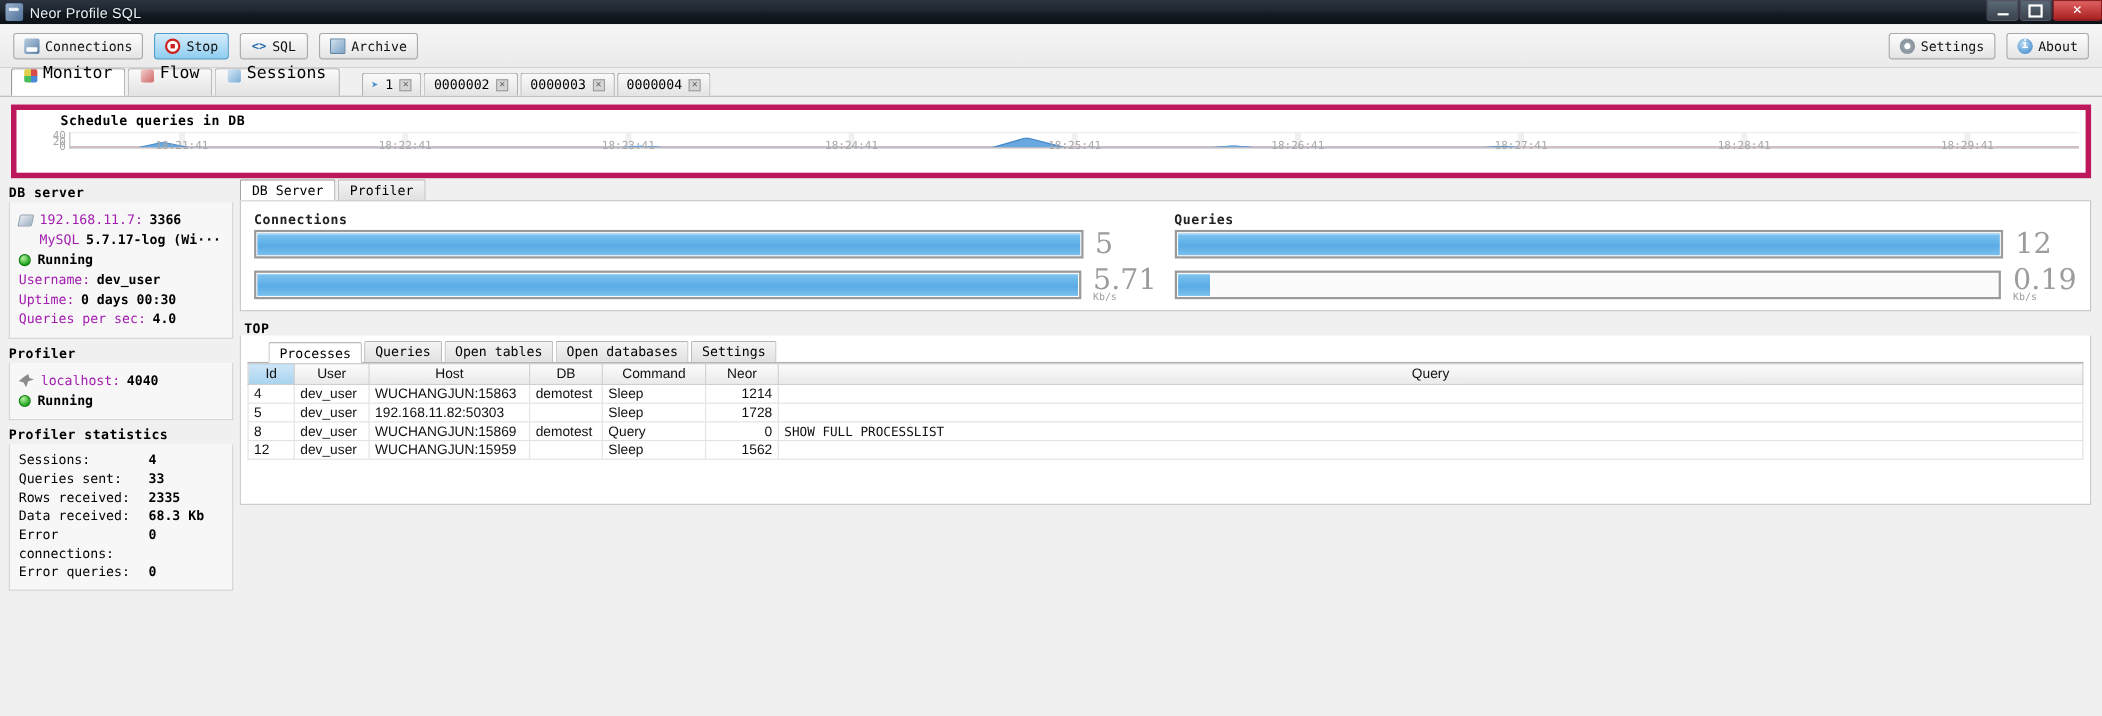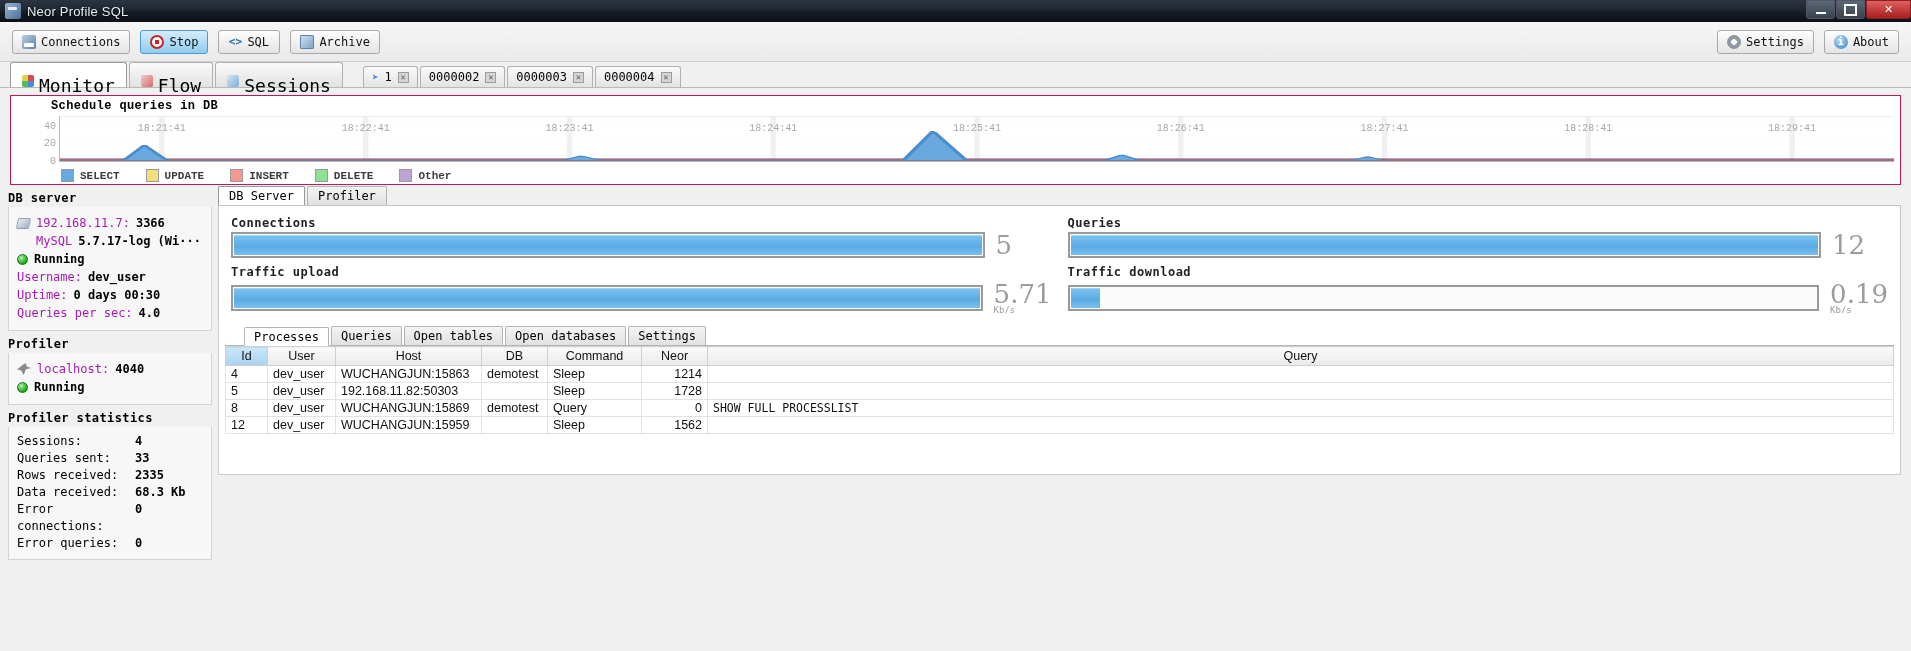--- a/index.html
+++ b/index.html
@@ -79,21 +79,21 @@
 
   
   .tabstrip{
     height:26px; background:#f0f0f0; display:flex; align-items:flex-end;
     padding-left:10px; border-bottom:1px solid #b9b9b9; position:relative;
   }
   .mtab{
     height:21px; padding:12px 11px; margin-right:2px;
     background:linear-gradient(to bottom,#fafafa,#e2e2e2);
     border:1px solid #b0b0b0; border-bottom:none; border-radius:3px 3px 0 0;
-    display:flex; align-items:flex-start; gap:5px; font-size:18px; cursor:pointer;
+    display:flex; align-items:flex-end; gap:5px; font-size:15px; cursor:pointer;
   }
   .mtab.sel{ background:#fff; height:24px; border-color:#9a9a9a; }
   .mtab .ic{ width:12px; height:12px; flex:none; border-radius:2px; }
   .ic-monitor{ background:conic-gradient(#d84b4b 0 25%, #4b8ad8 0 50%, #4bbd5f 0 75%, #e0d04b 0); border-radius:50%; }
   .ic-flow{ background:linear-gradient(135deg,#f3cccc,#d06a6a); }
   .ic-sessions{ background:linear-gradient(135deg,#d7e7f5,#7aaed8); }
   .qgroup{ display:flex; align-items:flex-end; margin-left:18px; }
   .qtab{
     height:21px; padding:0 8px; margin-right:2px;
     background:linear-gradient(to bottom,#fafafa,#e3e3e3);
@@ -102,22 +102,22 @@
   }
   .qtab .arr{ color:#4a8ed0; font-size:11px; }
   .xbox{
     width:11px; height:11px; background:#d5d5d5; border:1px solid #9c9c9c;
     display:flex; align-items:center; justify-content:center;
     font-size:9px; color:#666; line-height:1; cursor:pointer;
   }
 
   
   .chartwrap{
-    margin:7px 10px 0 10px; height:90px;
-    background:#fff; border:1px solid #be185d; position:relative;font-family:Liberation Mono, monospace;
+    margin:7px 10px 0 10px; height:67px;
+    background:#fff; border:5px solid #be185d; position:relative;
   }
   .chart-title{
     position:absolute; left:40px; top:3px; font-size:12px; font-weight:bold;
     letter-spacing:.4px;
   }
   .plot{
     position:absolute; left:48px; right:6px; top:20px; bottom:22px;
     border-left:1px solid #b8b8b8; border-bottom:1px solid #b8b8b8;
     border-top:1px solid #ececec;
   }
@@ -317,42 +317,20 @@
         <line x1="38.888888888888886" y1="0" x2="38.888888888888886" y2="50" stroke="#f0f0f0" stroke-width="0.3"></line>
         <line x1="50" y1="0" x2="50" y2="50" stroke="#f0f0f0" stroke-width="0.3"></line>
         <line x1="61.11111111111111" y1="0" x2="61.11111111111111" y2="50" stroke="#f0f0f0" stroke-width="0.3"></line>
         <line x1="72.22222222222221" y1="0" x2="72.22222222222221" y2="50" stroke="#f0f0f0" stroke-width="0.3"></line>
         <line x1="83.33333333333333" y1="0" x2="83.33333333333333" y2="50" stroke="#f0f0f0" stroke-width="0.3"></line>
         <line x1="94.44444444444444" y1="0" x2="94.44444444444444" y2="50" stroke="#f0f0f0" stroke-width="0.3"></line>
         <rect x="0" y="47" width="100" height="3" fill="#9b6f87"></rect>
         <path d="M3.5 48.95 L4.6 31.95 L5.8 48.95 L27.5 48.95 L28.4 43.95 L29.4 48.95 L46 48.95 L47.6 15.95 L49.4 48.95 L57 48.95 L57.9 42.95 L58.8 48.95 L70.5 48.95 L71.3 44.95 L72.1 48.95 Z" fill="#6aa9e0" stroke="#4a8ccc" stroke-width="0.25"></path>
       </svg>
   <div class="xlab" style="left: 5.55556%;">18:21:41</div><div class="xlab" style="left: 16.6667%;">18:22:41</div><div class="xlab" style="left: 27.7778%;">18:23:41</div><div class="xlab" style="left: 38.8889%;">18:24:41</div><div class="xlab" style="left: 50%;">18:25:41</div><div class="xlab" style="left: 61.1111%;">18:26:41</div><div class="xlab" style="left: 72.2222%;">18:27:41</div><div class="xlab" style="left: 83.3333%;">18:28:41</div><div class="xlab" style="left: 94.4444%;">18:29:41</div><div class="ylab" style="top: 100%;">0</div><div class="ylab" style="top: 60%;">20</div><div class="ylab" style="top: 20%;">40</div></div>
-  <div class="legend" id="legend">
-      <div class="lgi">
-        <span class="sw" style="background: rgb(106, 169, 224);"></span>
-        <span>SELECT</span>
-      </div>
-      <div class="lgi">
-        <span class="sw" style="background: rgb(247, 221, 122);"></span>
-        <span>UPDATE</span>
-      </div>
-      <div class="lgi">
-        <span class="sw" style="background: rgb(244, 152, 145);"></span>
-        <span>INSERT</span>
-      </div>
-      <div class="lgi">
-        <span class="sw" style="background: rgb(144, 224, 150);"></span>
-        <span>DELETE</span>
-      </div>
-      <div class="lgi">
-        <span class="sw" style="background: rgb(189, 164, 212);"></span>
-        <span>Other</span>
-      </div>
-    </div>
 </div>
 
 <div class="body">
 
   <div class="sidebar">
 
     <div class="grp">
       <div class="grp-title">DB server</div>
       <div class="grp-box">
         <div class="row">
@@ -458,46 +436,45 @@
             <div class="gbar">
               <div class="gfill" id="fill1" style="width: 100%;"></div>
             </div>
             <div class="gval">12</div>
           </div>
         </div>
       </div>
 
       <div class="gauges" style="margin-top:7px">
         <div class="gcol left">
-          <div class="glabel">Traffic upload</div>
           <div class="grow">
             <div class="gbar">
               <div class="gfill" id="fill2" style="width: 100%;"></div>
             </div>
             <div>
               <div class="gval">5.71</div>
               <div class="gunit">Kb/s</div>
             </div>
           </div>
         </div>
         <div class="gcol">
-          <div class="glabel">Traffic download</div>
           <div class="grow">
             <div class="gbar">
               <div class="gfill" id="fill3" style="width: 4%;"></div>
             </div>
             <div>
               <div class="gval">0.19</div>
               <div class="gunit">Kb/s</div>
             </div>
           </div>
         </div>
       </div>
     </div>
 
+    <div class="toplabel">TOP</div>
     <div class="topbox">
       <div class="ttabs" id="ttabs">
           <div class="ttab sel">
             <span>Processes</span>
           </div>
           <div class="ttab">
             <span>Queries</span>
           </div>
           <div class="ttab">
             <span>Open tables</span>

